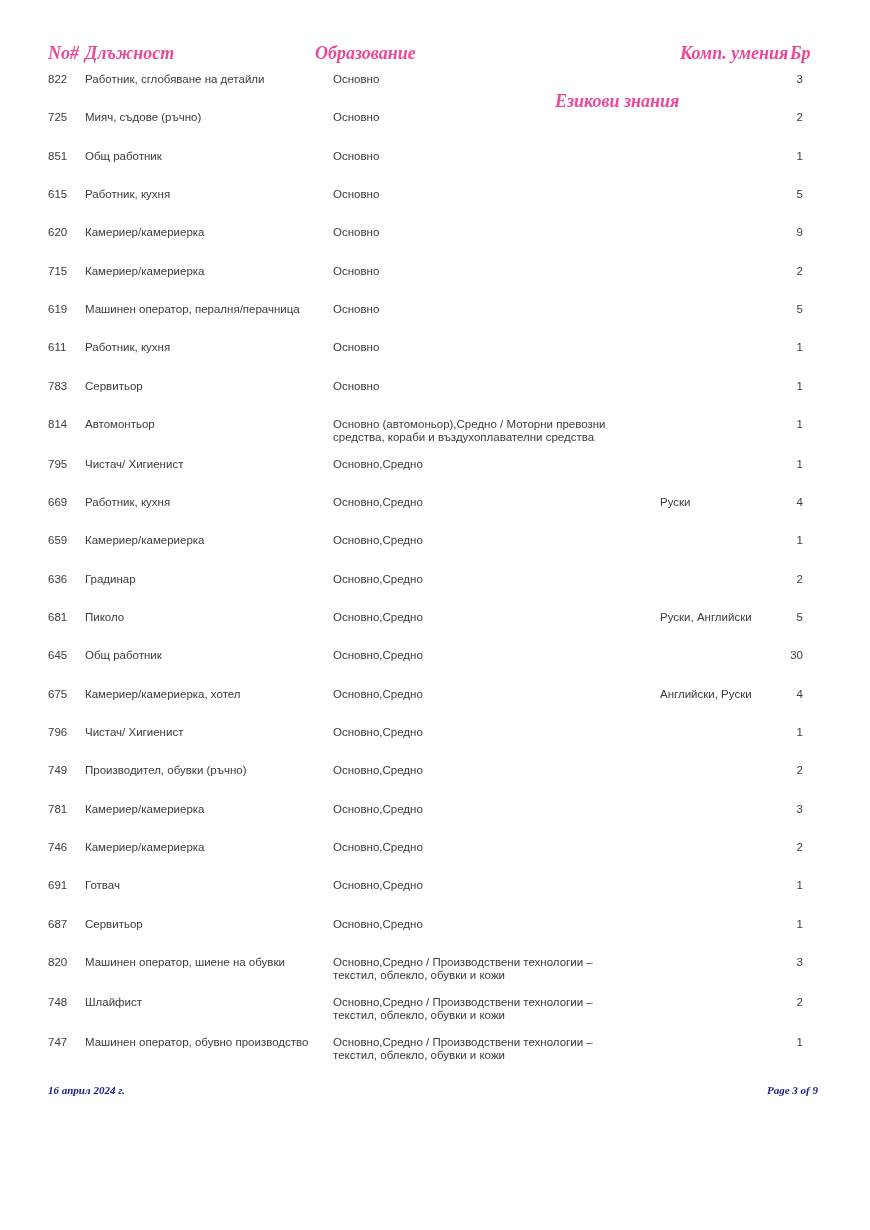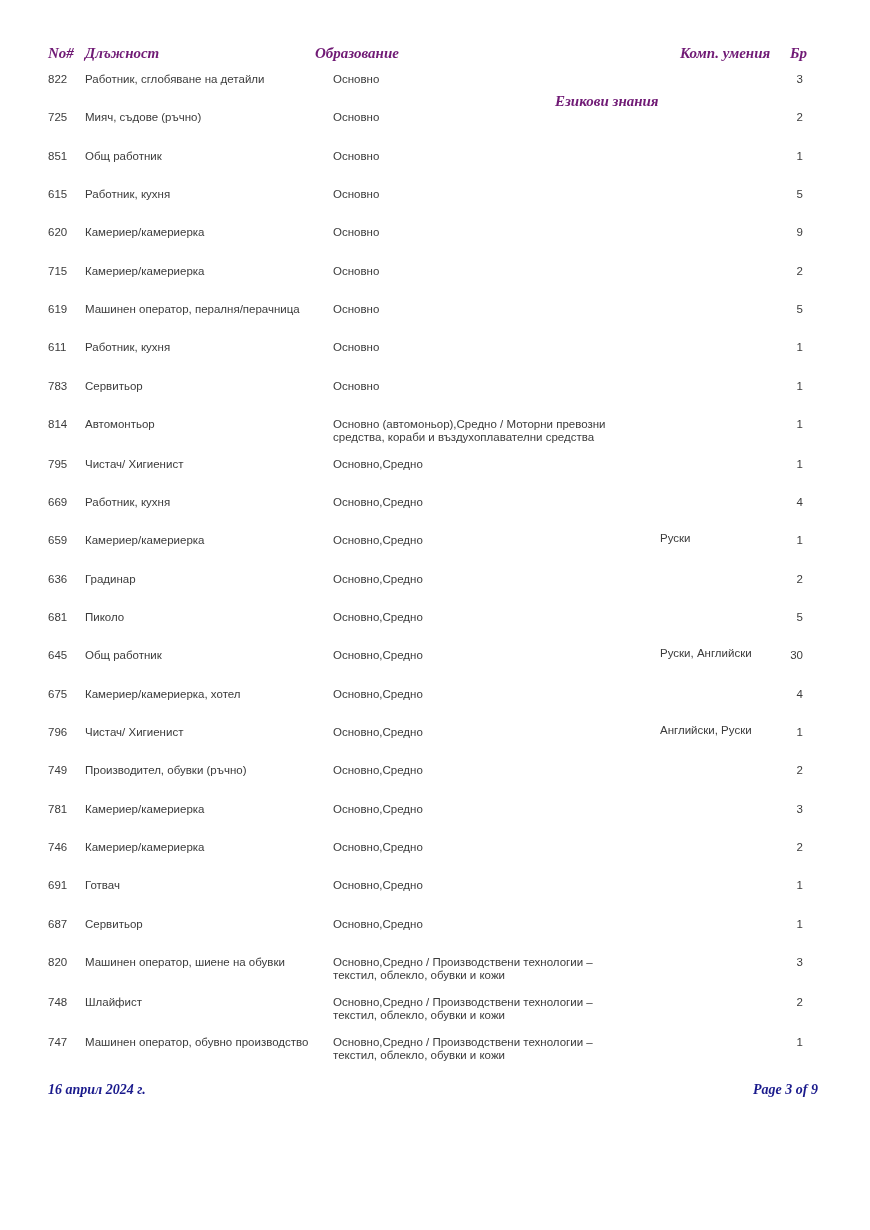--- a/index.html
+++ b/index.html
@@ -12,22 +12,22 @@
     overflow: hidden;
     margin: 0 auto;
   }
   
   .thead { position: absolute; top: 44px; left: 0; width: 100%; height: 20px; }
   .thead span {
     position: absolute;
     font-family: "Liberation Serif", serif;
     font-weight: bold;
     font-style: italic;
-    font-size: 15px;
-    color: #701a75;
+    font-size: 18px;
+    color: #ec4899;
     white-space: nowrap;
     line-height: 18px;
   }
   .h-no        { left: 48px; }
   .h-position  { left: 85px; }
   .h-education { left: 315px; }
   .h-languages { left: 555px; margin-top: 48px; }
   .h-computer  { left: 680px; }
   .h-count     { left: 790px; }
 
@@ -39,31 +39,31 @@
     position: absolute;
     top: 0;
     font-size: 11.5px;
     line-height: 13px;
     color: #3b3b3b;
     white-space: nowrap;
   }
   .c-no        { left: 48px; width: 32px; }
   .c-position  { left: 85px; width: 245px; }
   .c-education { left: 333px; width: 296px; white-space: normal; }
-  .c-languages { left: 660px; width: 125px; margin-top: 36px; }
+  .c-languages { left: 660px; width: 125px; }
   .c-count     { left: 756px; width: 47px; text-align: right; }
 
   
   .footer-date, .footer-page {
     position: absolute;
     top: 1082px;
     font-family: "Liberation Serif", serif;
     font-weight: bold;
     font-style: italic;
-    font-size: 14px;
+    font-size: 11px;
     color: #1a1a8c;
     line-height: 16px;
     white-space: nowrap;
   }
   .footer-date { left: 48px; }
   .footer-page { right: 52px; }
 </style>
 </head>
 <body>
 

